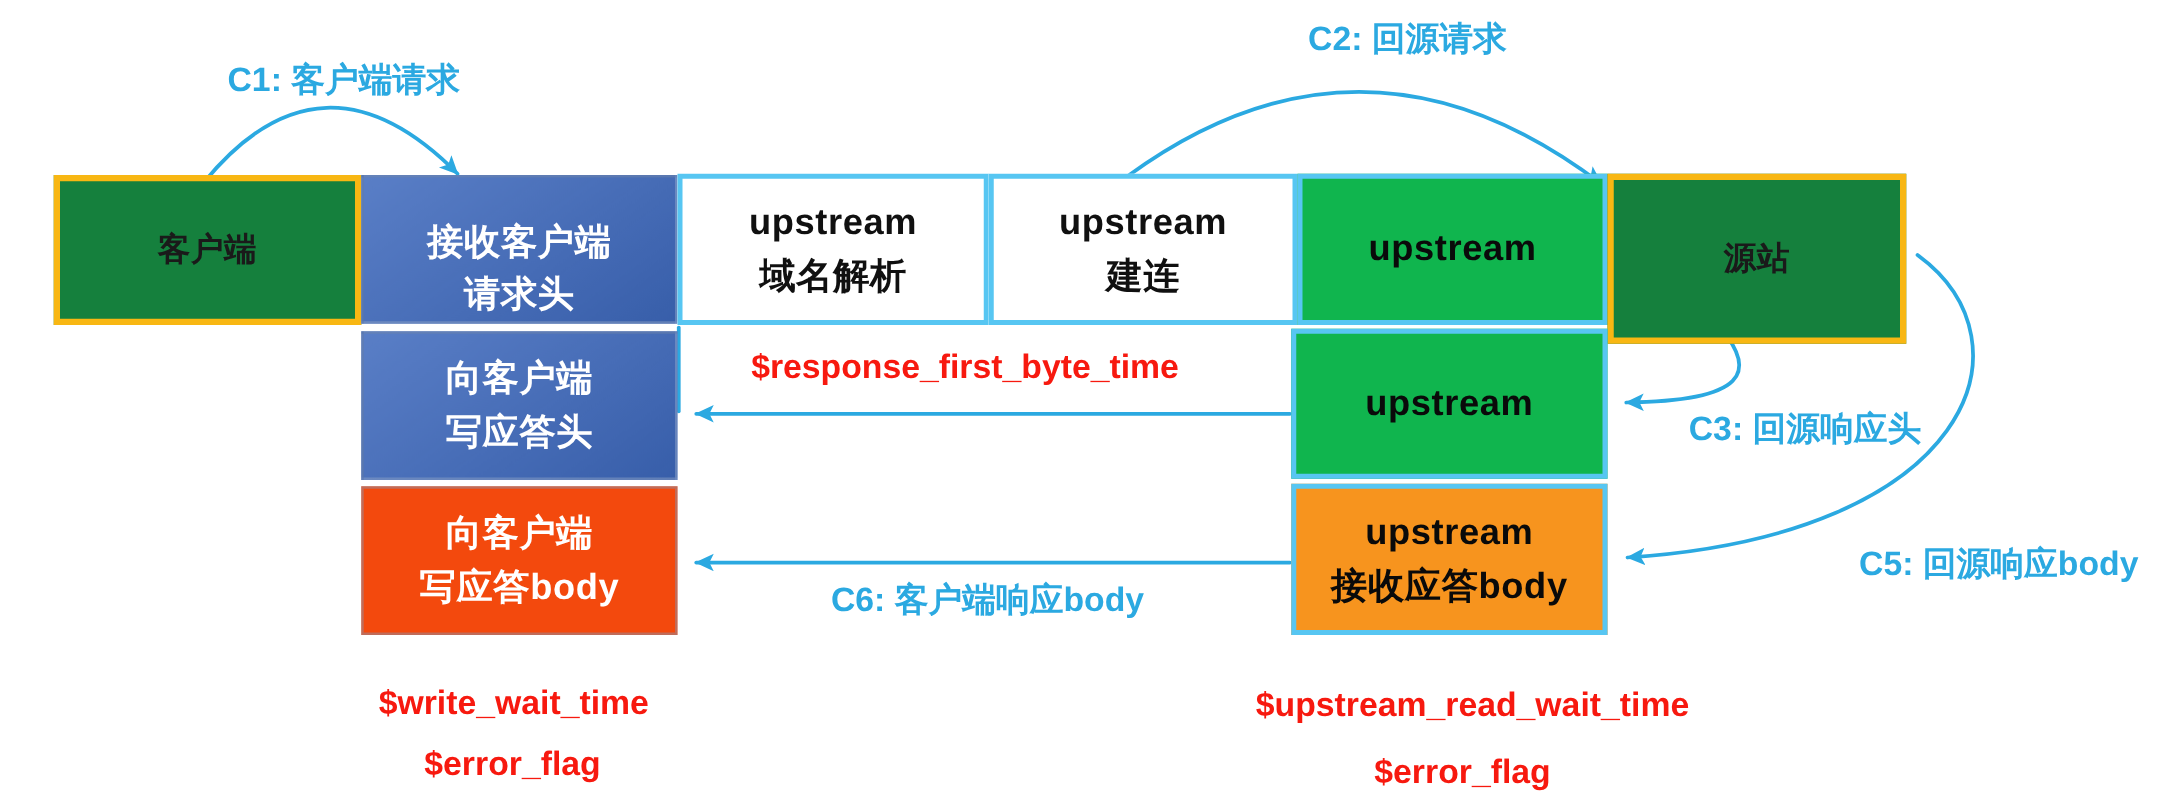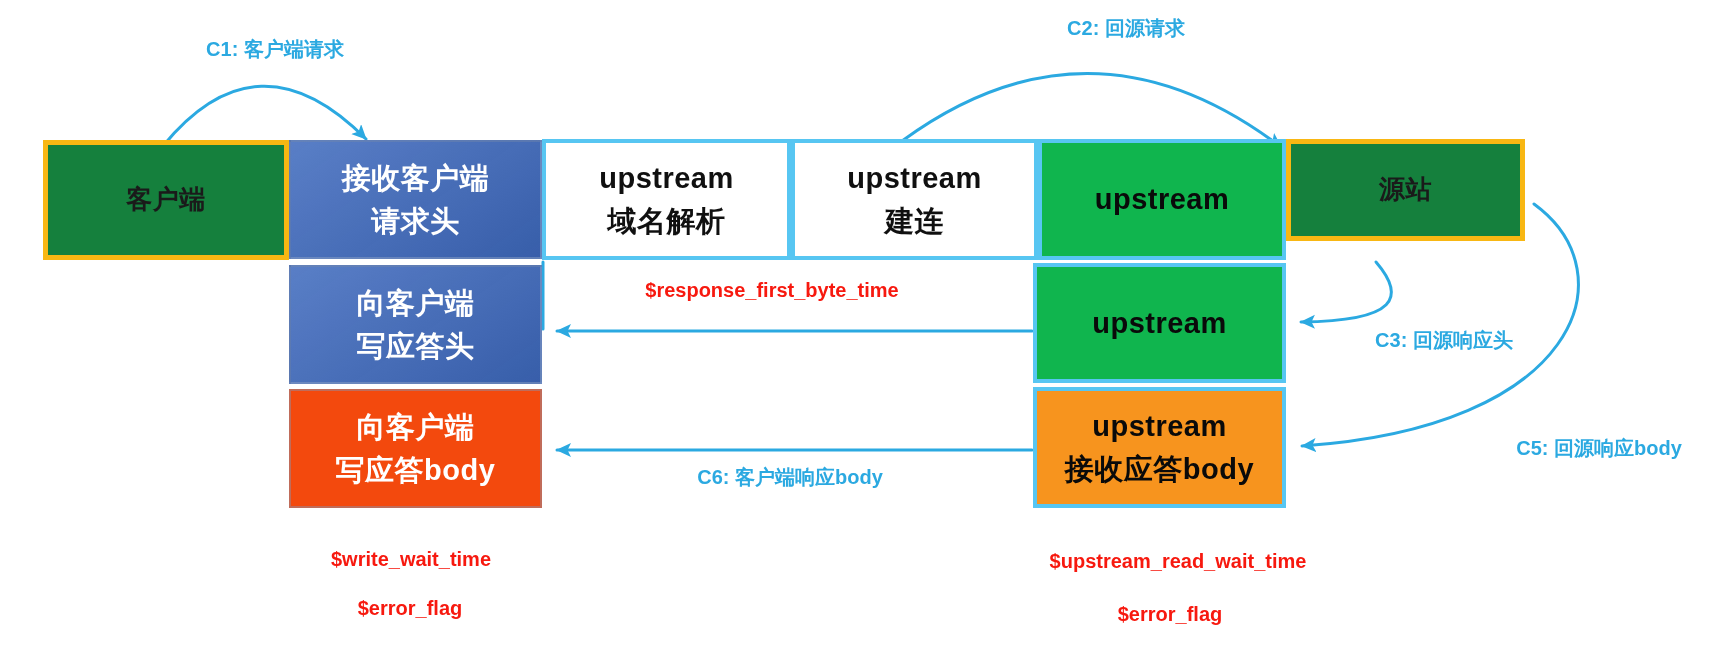--- a/index.html
+++ b/index.html
@@ -24,38 +24,38 @@
   .green-step { background:var(--green,#10B54E); border:4px solid var(--cyan-border,#57C6F2); color:#062; color:#0a0a0a; }
   .orange-step { background:var(--orange,#F7941E); border:4px solid var(--cyan-border,#57C6F2); color:#0a0a0a; }
   .blue-step {
     background-color:var(--box-blue,#3E69BD);
     background-image:linear-gradient(145deg, rgba(255,255,255,.14), rgba(0,0,0,.10));
     border:2px solid rgba(130,150,185,.45); color:#ffffff;
   }
   .redorange-step { background:var(--red-orange,#F3490D); border:2px solid rgba(130,150,185,.45); color:#ffffff; }
 
   #box-client        { left:43px;   top:140px; width:246px; height:120px; }
-  #box-recv-req      { left:289px;  top:140px; width:253px; height:119px; }
+  #box-recv-req      { left:289px;  top:140px; width:253px; height:119px;justify-content:flex-end; }
   #box-dns           { left:542px;  top:139px; width:249px; height:121px; }
   #box-connect       { left:791px;  top:139px; width:247px; height:121px; }
   #box-send          { left:1038px; top:139px; width:248px; height:121px; }
-  #box-origin        { left:1286px; top:139px; width:239px; height:102px; }
+  #box-origin        { left:1286px; top:139px; width:239px; height:136px; }
   #box-write-hdr     { left:289px;  top:265px; width:253px; height:119px; }
   #box-recv-hdr      { left:1033px; top:263px; width:253px; height:120px; }
   #box-write-body    { left:289px;  top:389px; width:253px; height:119px; }
   #box-recv-body     { left:1033px; top:387px; width:253px; height:121px; }
 
   .lbl {
     position:absolute; transform:translateX(-50%); white-space:nowrap;
-    font-weight:700; font-size:20px; line-height:1.1;
+    font-weight:700; font-size:27px; line-height:1.1;
   }
   .lbl-blue { color:var(--arrow-blue,#2BA9E1); }
   .lbl-red  { color:var(--metric-red,#F7190F); }
 
-  #lbl-c1           { left:275px;  top:38px;  }
+  #lbl-c1           { left:275px;  top:50px;  }
   #lbl-c2           { left:1126px; top:17px;  }
   #lbl-c3           { left:1444px; top:329px; }
   #lbl-c4           { left:772px;  top:349px; }
   #lbl-c5           { left:1568px; top:437px;margin-left:31px; }
   #lbl-c6           { left:790px;  top:466px; }
   #lbl-first-byte   { left:772px;  top:279px; }
   #lbl-write-wait   { left:411px;  top:548px; }
   #lbl-error-client { left:410px;  top:597px; }
   #lbl-up-read-wait { left:1178px; top:550px; }
   #lbl-error-up     { left:1170px; top:603px; }

